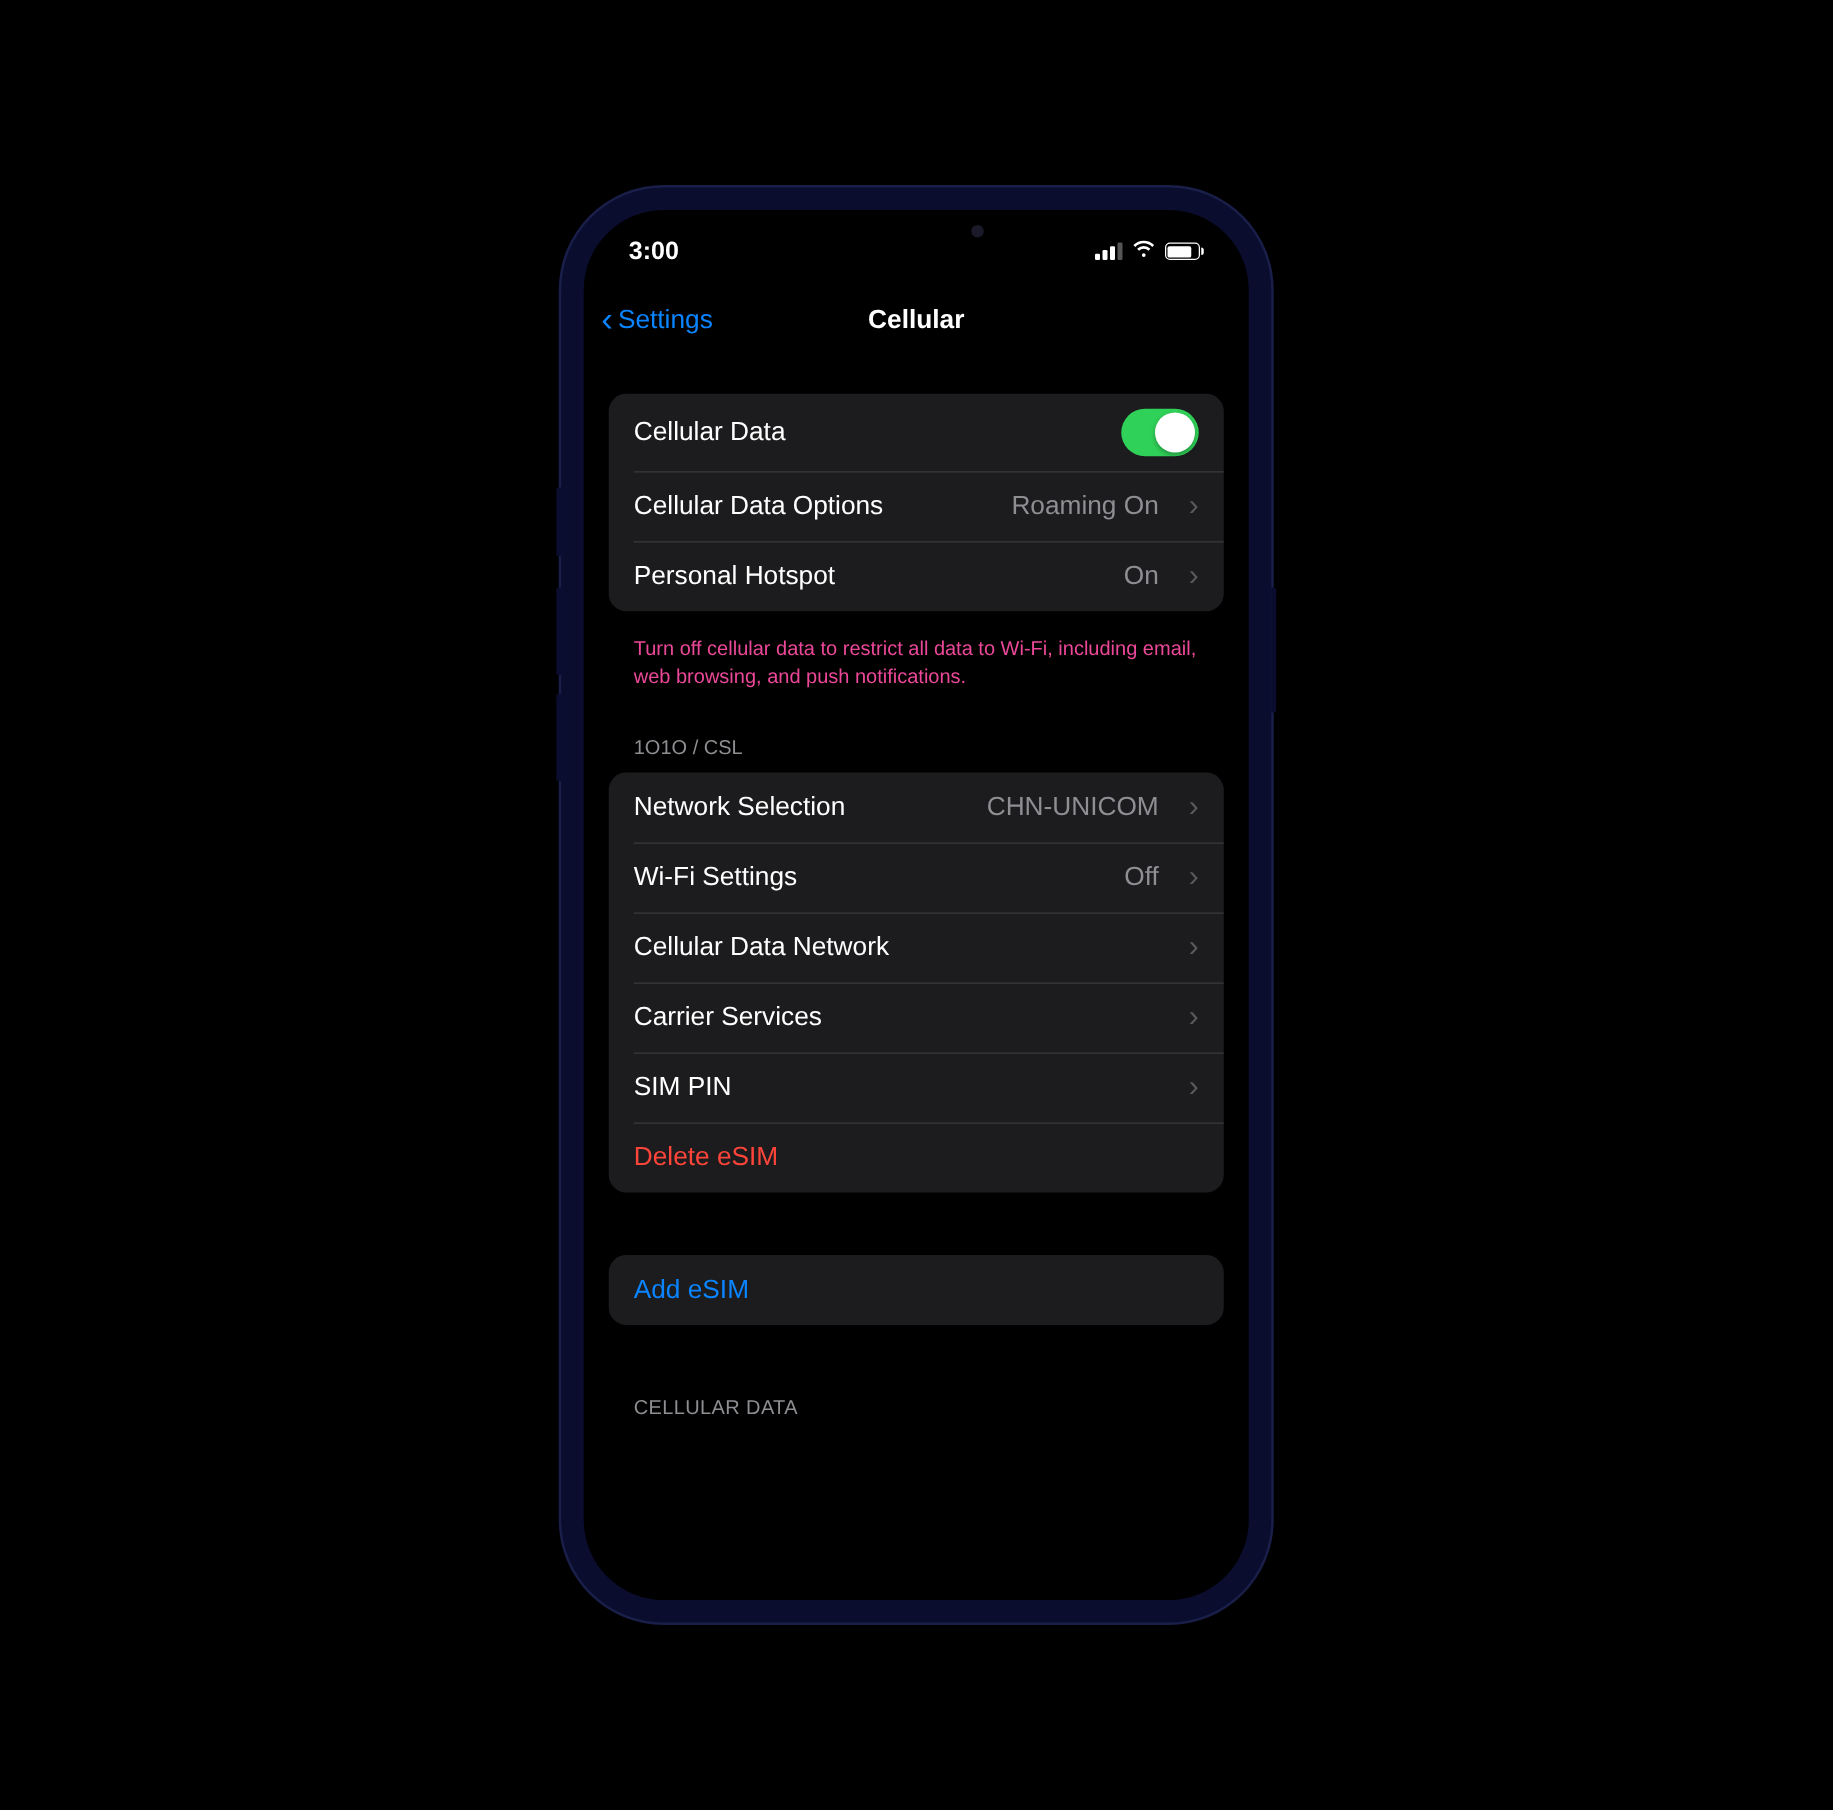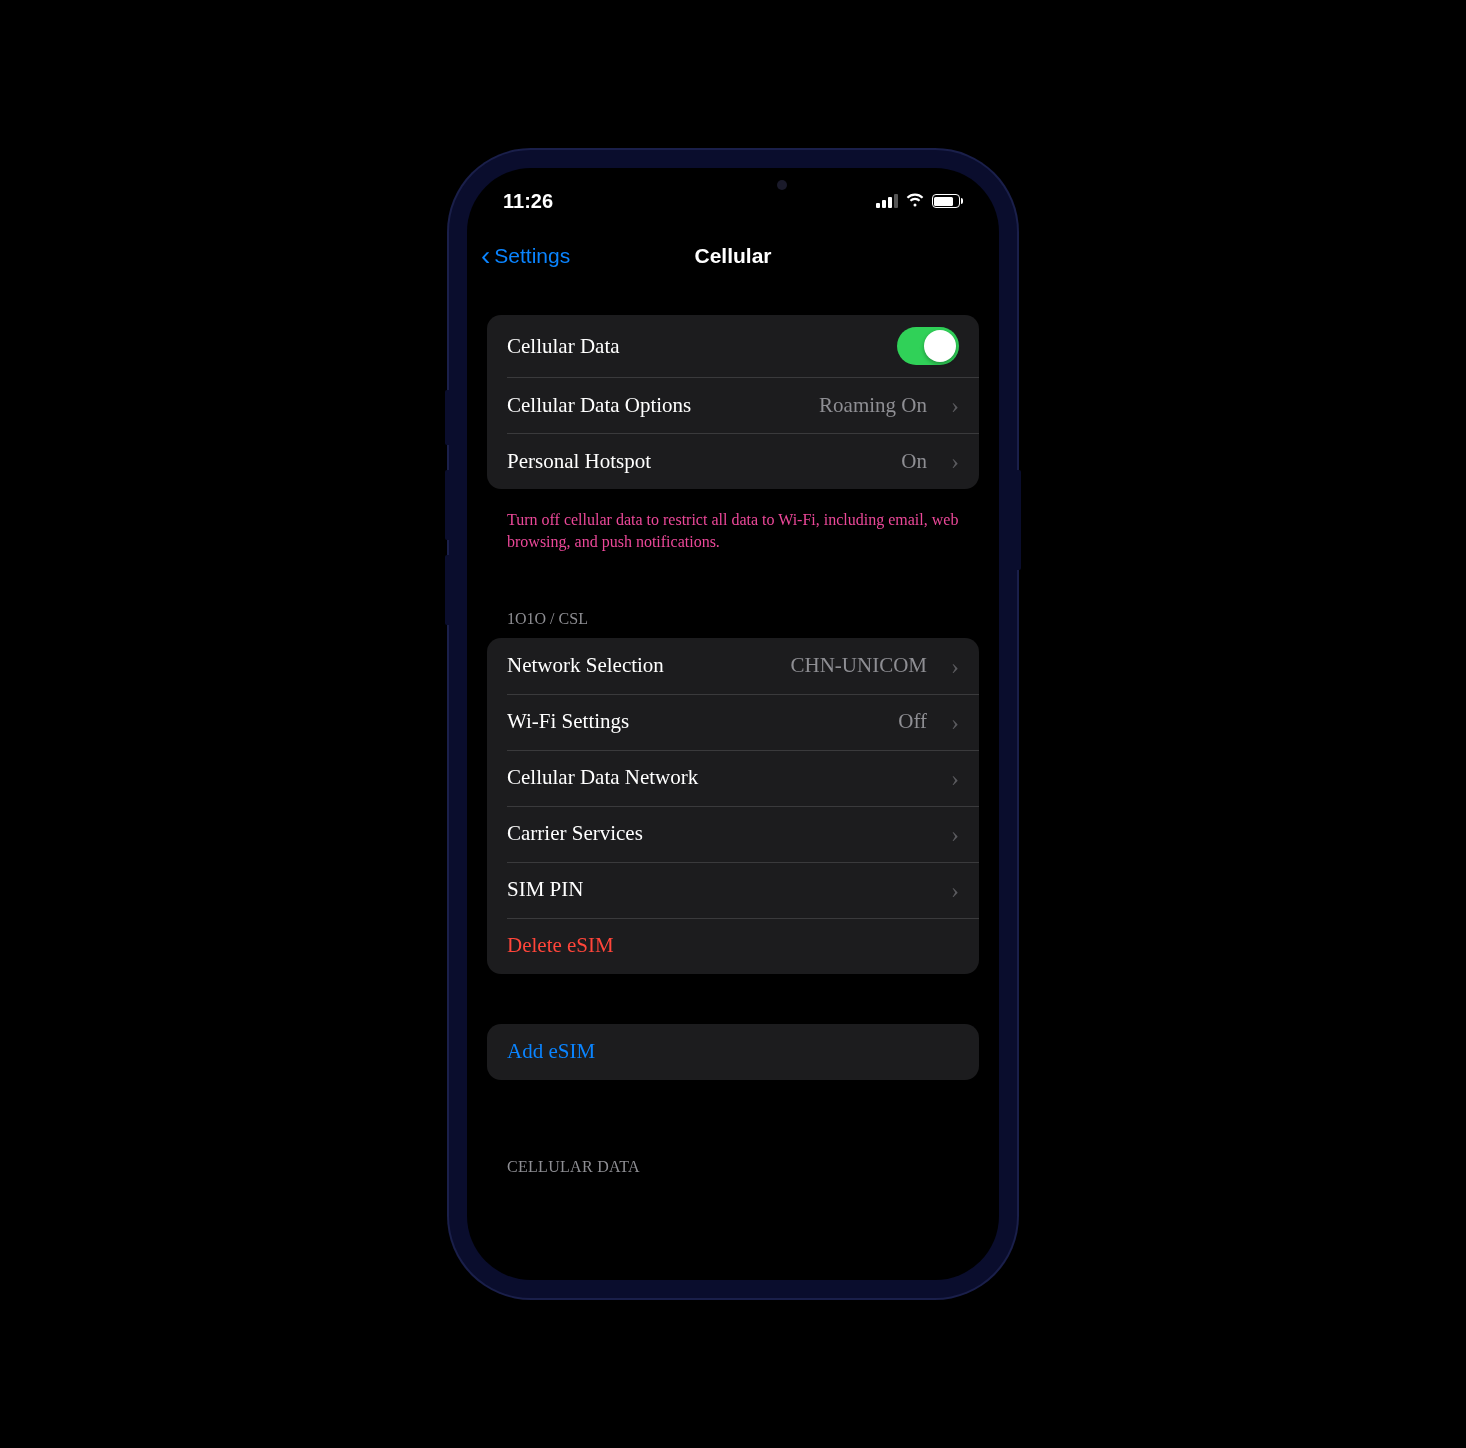--- a/index.html
+++ b/index.html
@@ -135,28 +135,26 @@
     .back-chevron { font-size: 28px; font-weight: 500; line-height: 1; }
     .nav-title { color: #fff; font-size: 21px; font-weight: 600; }
     .content {
       position: absolute;
       top: 130px;
       left: 0;
       right: 0;
       bottom: 0;
       overflow-y: auto;
       padding: 17px 20px;
-      font-family: Liberation Serif, serif;
     }
     .section-header {
       color: #8e8e93;
       font-size: 16px;
       padding: 8px 20px 10px 20px;
       text-transform: none;
-      margin-top: 20px;
     }
     .section-header.upper { text-transform: uppercase; font-size: 16px; letter-spacing: 0.3px; }
     .group {
       background: #1c1c1e;
       border-radius: 14px;
       overflow: hidden;
       margin-bottom: 10px;
     }
     .row {
       display: flex;
@@ -212,21 +210,21 @@
 
 <div class="phone-shadow"></div>
 
 <div class="phone-frame">
   <div class="side-btn-1"></div>
   <div class="side-btn-2"></div>
   <div class="screen">
     <div class="notch"></div>
 
     <div class="status-bar">
-      <span>11:26</span>
+      <span>3:00</span>
       <div class="status-right">
         <div class="signal-bars">
           <span></span>
             <span></span>
             <span></span>
             <span></span>
         </div>
         <div class="wifi-icon">
           <svg viewBox="0 0 20 15" fill="#fff">
               <path d="M10 13.5a1.5 1.5 0 100-3 1.5 1.5 0 000 3zM6.2 8.5a5.5 5.5 0 017.6 0l1.5-1.5a7.6 7.6 0 00-10.6 0l1.5 1.5zM3.2 5.5a9.6 9.6 0 0113.6 0L18.3 4a11.7 11.7 0 00-16.6 0l1.5 1.5z"></path>

